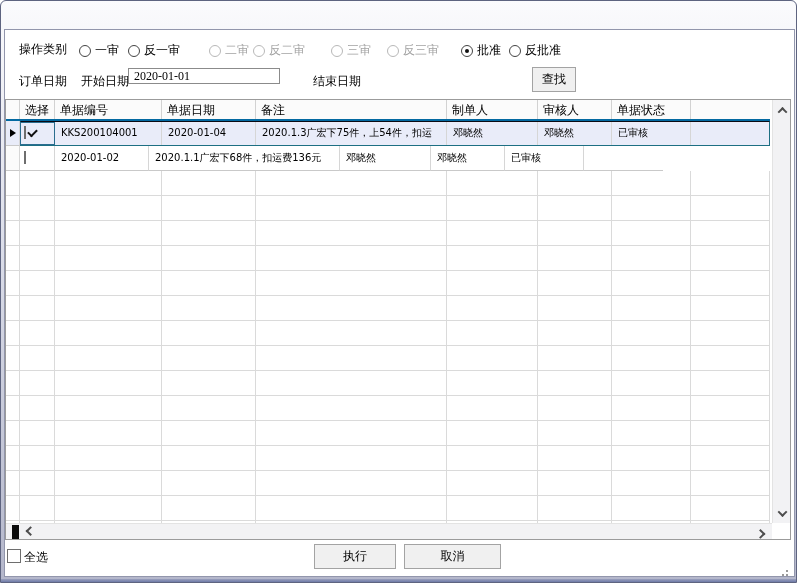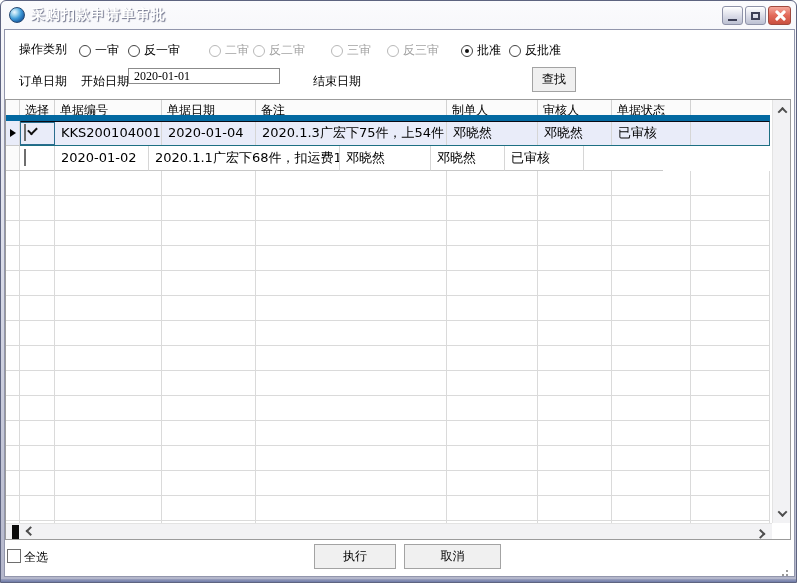--- a/index.html
+++ b/index.html
@@ -45,25 +45,25 @@
     border-radius:50%; background:#111; }
   
   .tinput{ position:absolute; height:16px; border:1px solid #8b8b8b; background:#fff;
     font-size:12px; padding:0 5px; font-family:Liberation Serif, serif; }
   .btn{ position:absolute; background:#f0f0f0; border:1px solid #a3a3a3; font-size:12px;
     font-family:"DejaVu Sans",sans-serif; text-align:center; cursor:default; line-height:23px; }
   
   .grid{ position:absolute; left:4px; top:98px; width:786px; height:441px;
     border:1px solid #9b9b9b; background:#fff; overflow:hidden; }
   .g-head{ position:absolute; left:0; top:0; width:764px; height:21px; display:flex;
-    background:#fbfbfb; border-bottom:6px solid #0369a1; }
+    background:#fbfbfb; border-bottom:2px solid #0369a1; }
   .hcell{ font-size:12px; line-height:20px; padding-left:5px; border-right:1px solid #d2d2d2;
     white-space:nowrap; overflow:hidden; }
   .g-row{ position:absolute; left:0; width:764px; height:25px; display:flex; background:#fff; }
-  .g-row .cell{ font-size:13px; line-height:24px; padding-left:6px; border-right:1px solid #d6d6d6;
+  .g-row .cell{ font-size:10px; line-height:24px; padding-left:6px; border-right:1px solid #d6d6d6;
     border-bottom:1px solid #c9c9c9; white-space:nowrap; overflow:hidden; }
   .col-ind{ width:14px; flex:0 0 14px; } .col-sel{ width:35px; flex:0 0 35px; }
   .col-no{ width:107px; flex:0 0 107px; } .col-date{ width:94px; flex:0 0 94px; }
   .col-rem{ width:191px; flex:0 0 191px; } .col-maker{ width:91px; flex:0 0 91px; }
   .col-audit{ width:74px; flex:0 0 74px; } .col-status{ width:79px; flex:0 0 79px; }
   .col-blank{ width:79px; flex:0 0 79px; border-right:none !important; }
   .ind-cell{ background:#fbfbfb; border-right:1px solid #adadad; border-bottom:1px solid #c9c9c9;
     display:flex; align-items:center; justify-content:center; padding:0 !important; }
   .row-arrow{ width:0; height:0; border-left:6px solid #000; border-top:4px solid transparent;
     border-bottom:4px solid transparent; }
@@ -97,33 +97,20 @@
   .exec-btn{ left:313px; top:543px; width:82px; height:25px; }
   .cancel-btn{ left:403px; top:543px; width:97px; height:25px; }
   .grip{ position:absolute; right:8px; top:563px; width:12px; height:12px; }
   .grip i{ position:absolute; width:2px; height:2px; background:#9a9a9a; }
 </style>
 </head>
 <body>
 
 <div class="window">
 
-  <div class="titlebar">
-    <span class="app-icon"></span>
-    <span class="title-text">采购扣款申请单审批</span>
-    <span class="winbtn btn-min">
-        <span class="glyph-min"></span>
-      </span>
-    <span class="winbtn btn-max">
-        <span class="glyph-max"></span>
-      </span>
-    <span class="winbtn btn-close">
-        <span class="glyph-close"></span>
-      </span>
-  </div>
 
   <div class="client"></div>
 
   <span class="lbl" style="left:18px; top:41px;">操作类别</span>
   <label class="radio" style="left:78px;">
       <span class="rcirc"></span>
       <span class="rlabel">一审</span>
     </label>
   <label class="radio" style="left:127px;">
       <span class="rcirc"></span>

